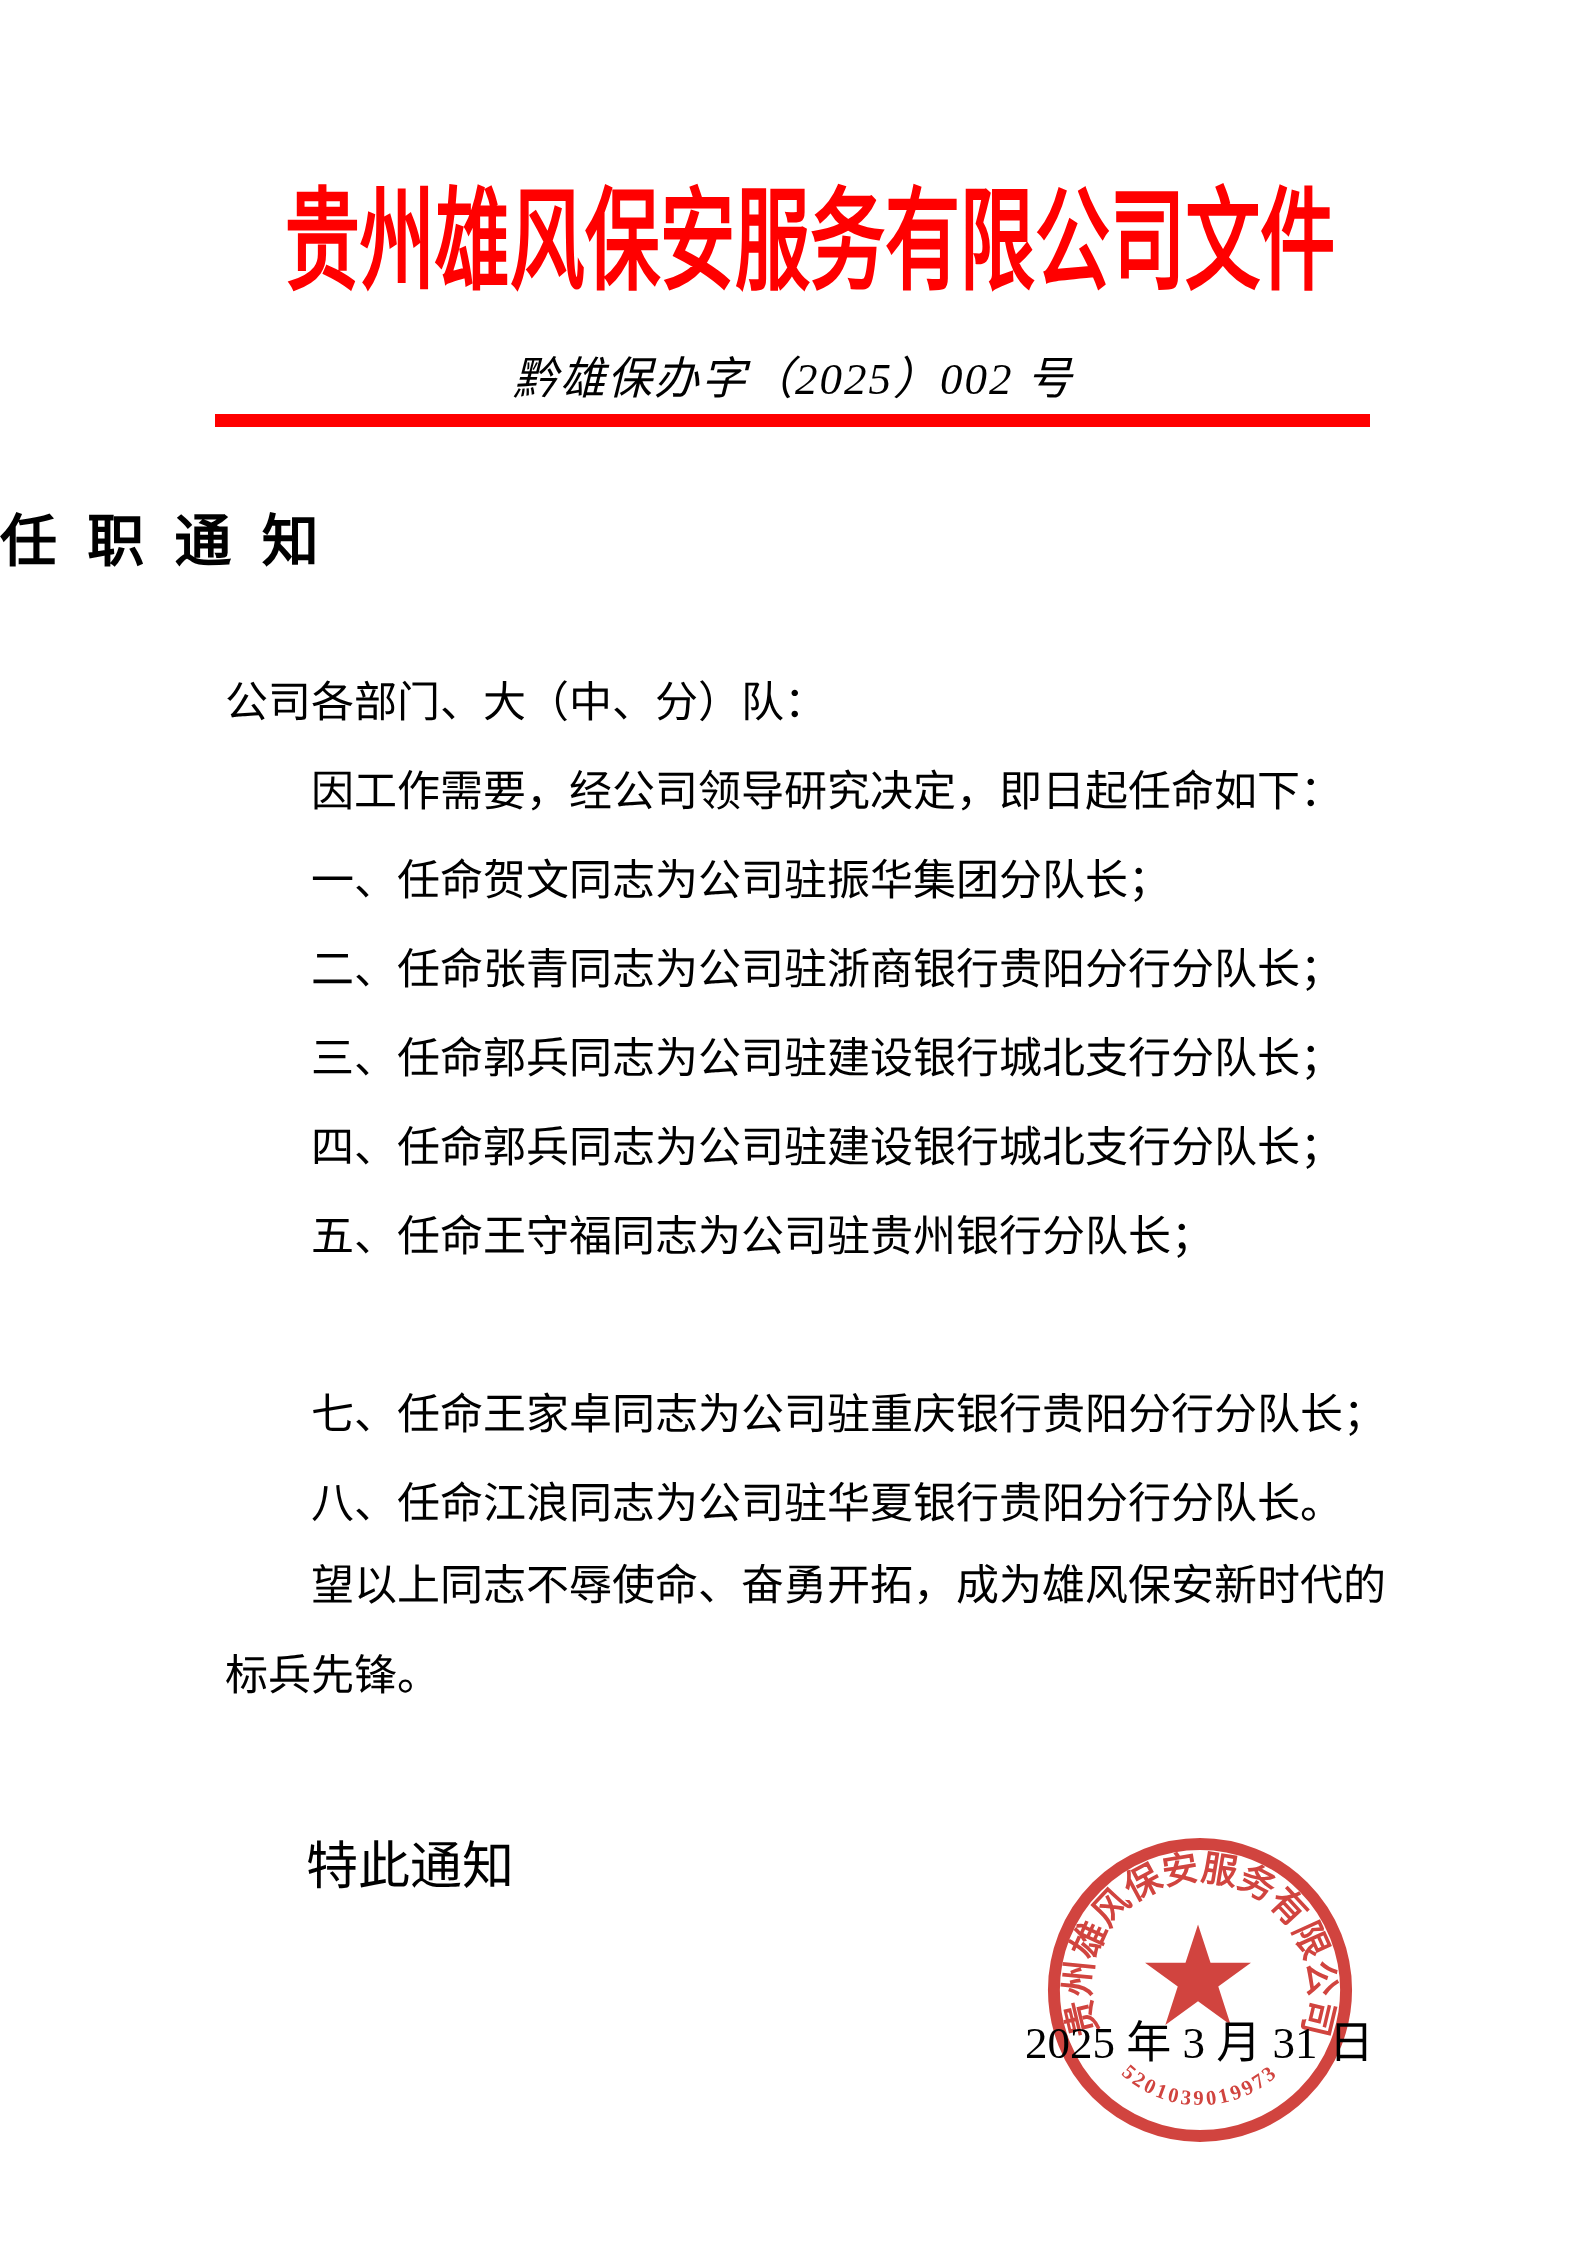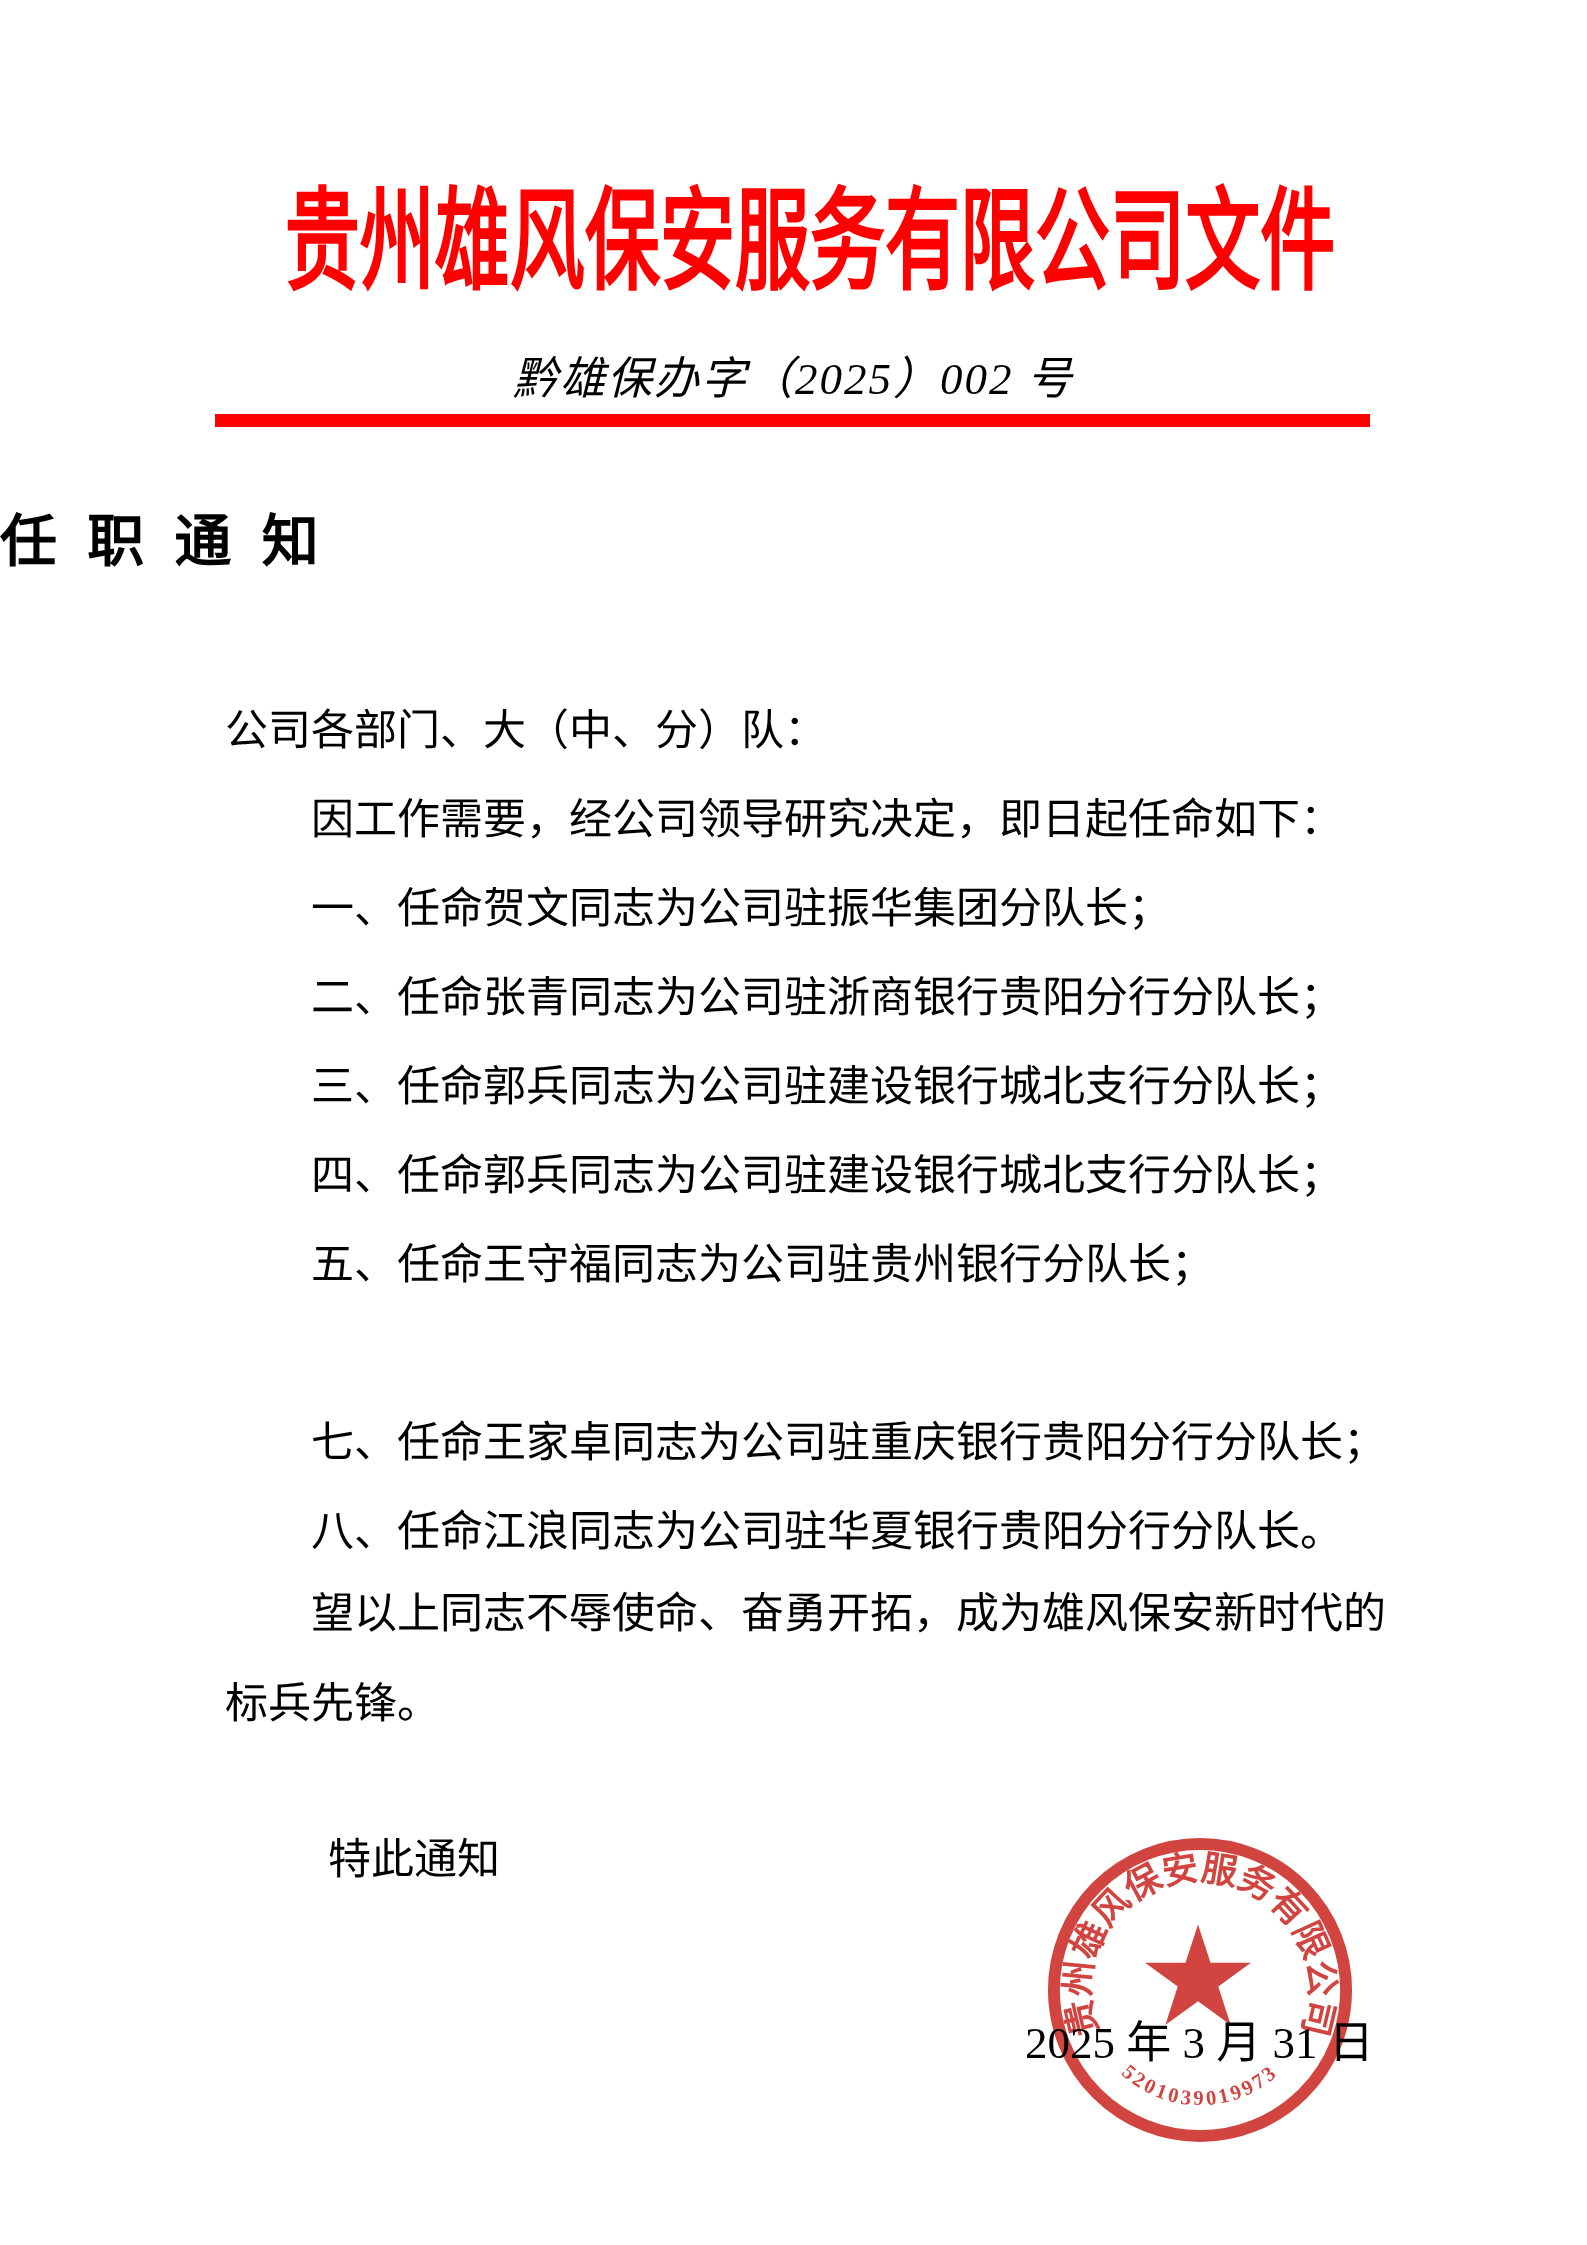--- a/index.html
+++ b/index.html
@@ -38,25 +38,25 @@
 
   .notice-title {
     position: absolute; top: 509px; left: 0; width: 100%;
     text-align: left; font-size: 57px; line-height: 1.15;
     font-weight: 600; color: #000; word-spacing: 16px; white-space: nowrap;
   }
 
   .body-line {
     position: absolute; left: 225px;
     font-size: 43px; line-height: 1.15;
-    color: #000; white-space: nowrap; margin-top: 28px;
+    color: #000; white-space: nowrap;
   }
   .body-line.indent { left: 311px; }
 
-  .closing { position: absolute; left: 328px; top: 1824px; font-size: 43px; white-space: nowrap; }
+  .closing { position: absolute; left: 306px; top: 1824px; font-size: 52px; white-space: nowrap; }
 
   .doc-date {
     position: absolute; left: 1025px; top: 2006px;
     font-size: 45px; white-space: nowrap; color: #000;
   }
 
   .seal {
     position: absolute; left: 1041px; top: 1831px;
     width: 318px; height: 318px;
     mix-blend-mode: multiply; opacity: 0.92;

